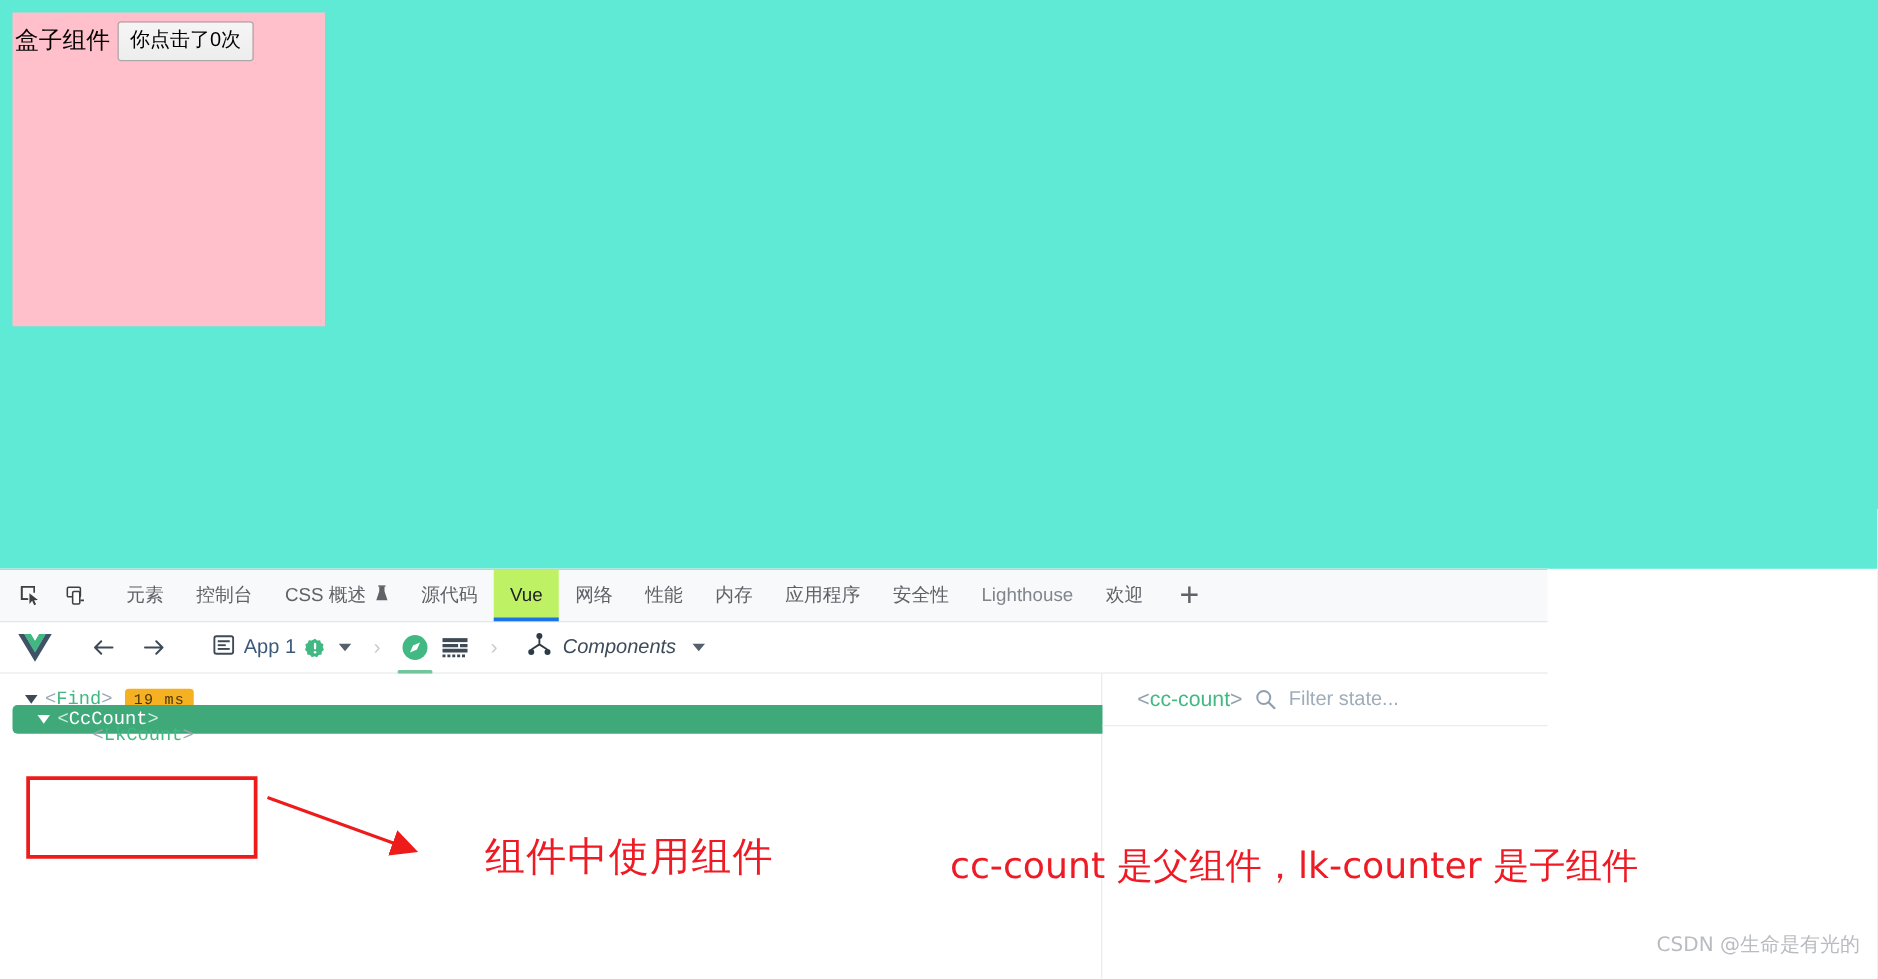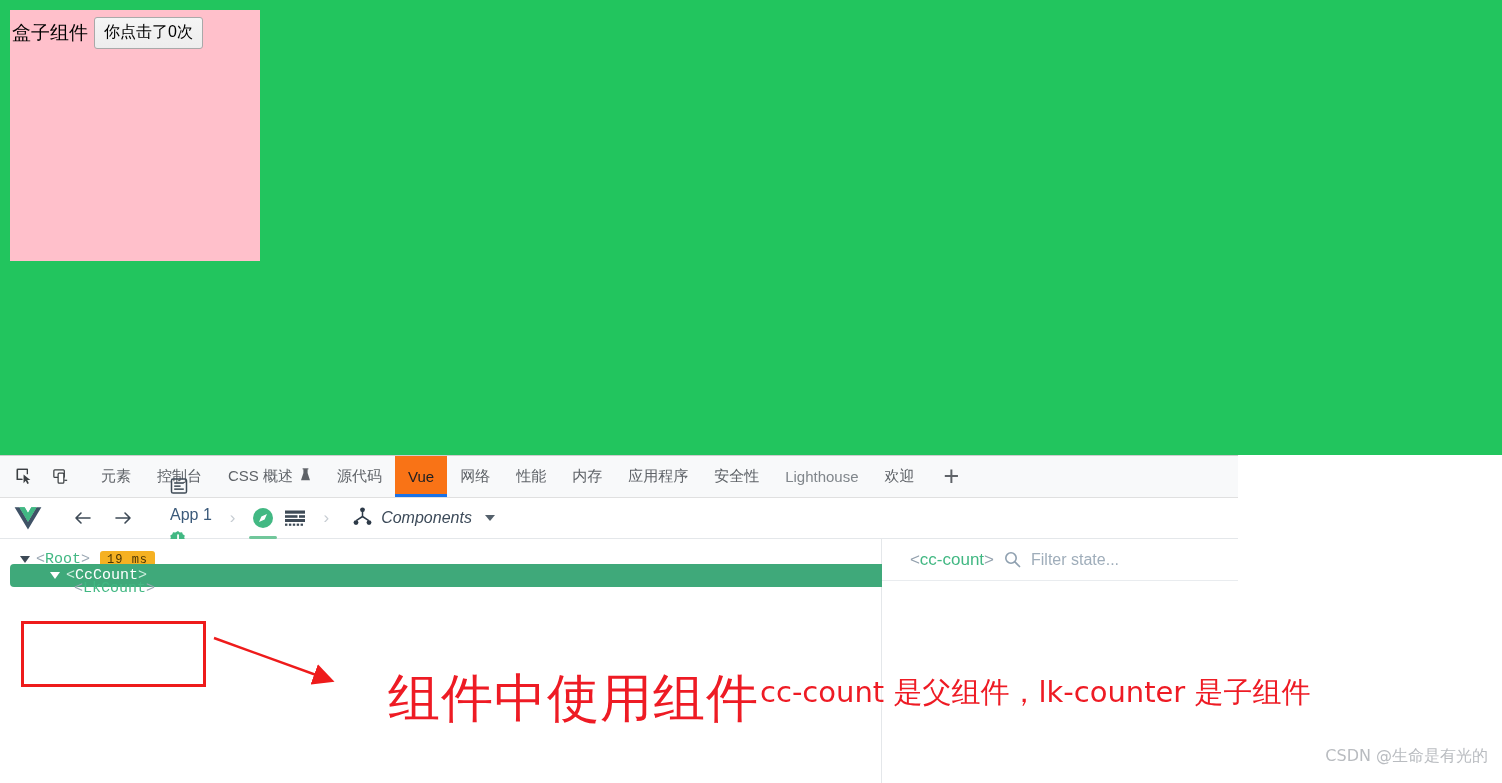--- a/index.html
+++ b/index.html
@@ -9,21 +9,21 @@
     background: #ffffff;
     font-family: "Liberation Sans", sans-serif;
     overflow: hidden;
   }
 
   #page { position: relative; width: 1502px; height: 783px; background:#fff; }
 
   
   #viewport {
     position: absolute; left:0; top:0; width:1502px; height:455px;
-    background:#22c55e;
+    background:#5eead4;
   }
   .pink-box {
     position: absolute; left:10px; top:10px;
     width: 250px; height: 251px;
     background: #ffc0cb;
   }
   .box-title {
     display:inline-block;
     font-size: 19px;
     color:#000;
@@ -76,21 +76,21 @@
     position:relative;
     height: 41px;
     display:inline-flex; align-items:center; justify-content:center;
     padding: 0 13px;
     font-size: 15px;
     color:#5f6368;
     cursor: pointer;
     gap: 5px;
   }
   .tab.active {
-    background:#f97316;
+    background:#bef264;
     color:#202124;
   }
   .tab.active::after {
     content:"";
     position:absolute; left:0; right:0; bottom:0; height:3px;
     background:#1a73e8;
   }
   .tab.dim { color:#80868b; }
   .plus-tab {
     font-size: 27px; color:#5f6368; font-weight:300;
@@ -110,22 +110,22 @@
     white-space:nowrap;
     gap: 0;
   }
   .vlogo { margin-right: 26px; display:inline-flex; align-items:center; }
   .navbtn {
     width: 30px; height:30px; margin-right: 10px;
     display:inline-flex; align-items:center; justify-content:center;
     color:#3e4a56; font-size: 20px; cursor:pointer; border-radius:3px;
   }
   .appsel {
-    display:inline-flex; align-items:flex-start; gap:7px;
-    margin-left: 16px; padding: 4px 6px; border-radius:4px; cursor:pointer;flex-direction:column;
+    display:inline-flex; align-items:center; gap:7px;
+    margin-left: 16px; padding: 4px 6px; border-radius:4px; cursor:pointer;
   }
   .app-label { font-size: 16px; color:#3b5a7a; }
   .warnbadge {
     width: 16px; height:16px; display:inline-flex; align-items:center; justify-content:center;
   }
   .caret {
     width:0;height:0;border-left:5px solid transparent;border-right:5px solid transparent;
     border-top:6px solid #54606b; display:inline-block; margin-left:4px;
   }
   .chev {
@@ -217,42 +217,42 @@
     padding: 2px 7px 2px 7px;
     border-radius: 3px;
     letter-spacing: 1px;
   }
   #row-root { padding-left: 20px; }
   #row-cccount {
     position:absolute; left:10px; top:25px;
     width: 938px; height: 23px;
     background:#3fa97a;
     border-radius: 4px;
-    padding-left: 40px;
+    padding-left: 20px;
     display:flex; align-items:center;
   }
   #row-lkcount {
     position:absolute; left:0; top:38px;
     padding-left: 74px;
     height: 23px;
   }
 
   
   .redrect {
     position:absolute;
     left: 21px; top: 621px;
     width: 185px; height: 66px;
     border: 3px solid #ee1b1b;
     pointer-events:none;
   }
   .arrow-svg { position:absolute; left:200px; top:630px; pointer-events:none; }
 
   .ann1 {
     position:absolute; left: 388px; top: 664px;
-    font-size: 52px; color:#ee1b24;
+    font-size: 32px; color:#ee1b24;
     font-family:Liberation Serif, serif;
     white-space:nowrap;
     letter-spacing: 1px;
   }
   .ann2 {
     position:absolute; left: 760px; top: 673px;
     font-size: 29px; color:#ee1b24;
     font-family:"DejaVu Sans", sans-serif;
     white-space:nowrap;
   }
@@ -420,21 +420,21 @@
     </div>
 
     <div id="dtbody">
 
       <div id="leftpane">
 
         <div class="tree">
 
           <div class="treerow" id="row-root">
             <span class="arrow"></span>
-            <span class="rowlabel"><span class="br">&lt;</span><span class="nm">Root</span><span class="br">&gt;</span></span>
+            <span class="rowlabel"><span class="br">&lt;</span><span class="nm">Find</span><span class="br">&gt;</span></span>
             <span class="timebadge">19 ms</span>
           </div>
 
           <div class="treerow" id="row-cccount">
             <span class="arrow white"></span>
             <span class="rowlabel onhl"><span class="br">&lt;</span><span class="nm">CcCount</span><span class="br">&gt;</span></span>
           </div>
 
           <div class="treerow" id="row-lkcount">
             <span class="rowlabel"><span class="br">&lt;</span><span class="nm">LkCount</span><span class="br">&gt;</span></span>

